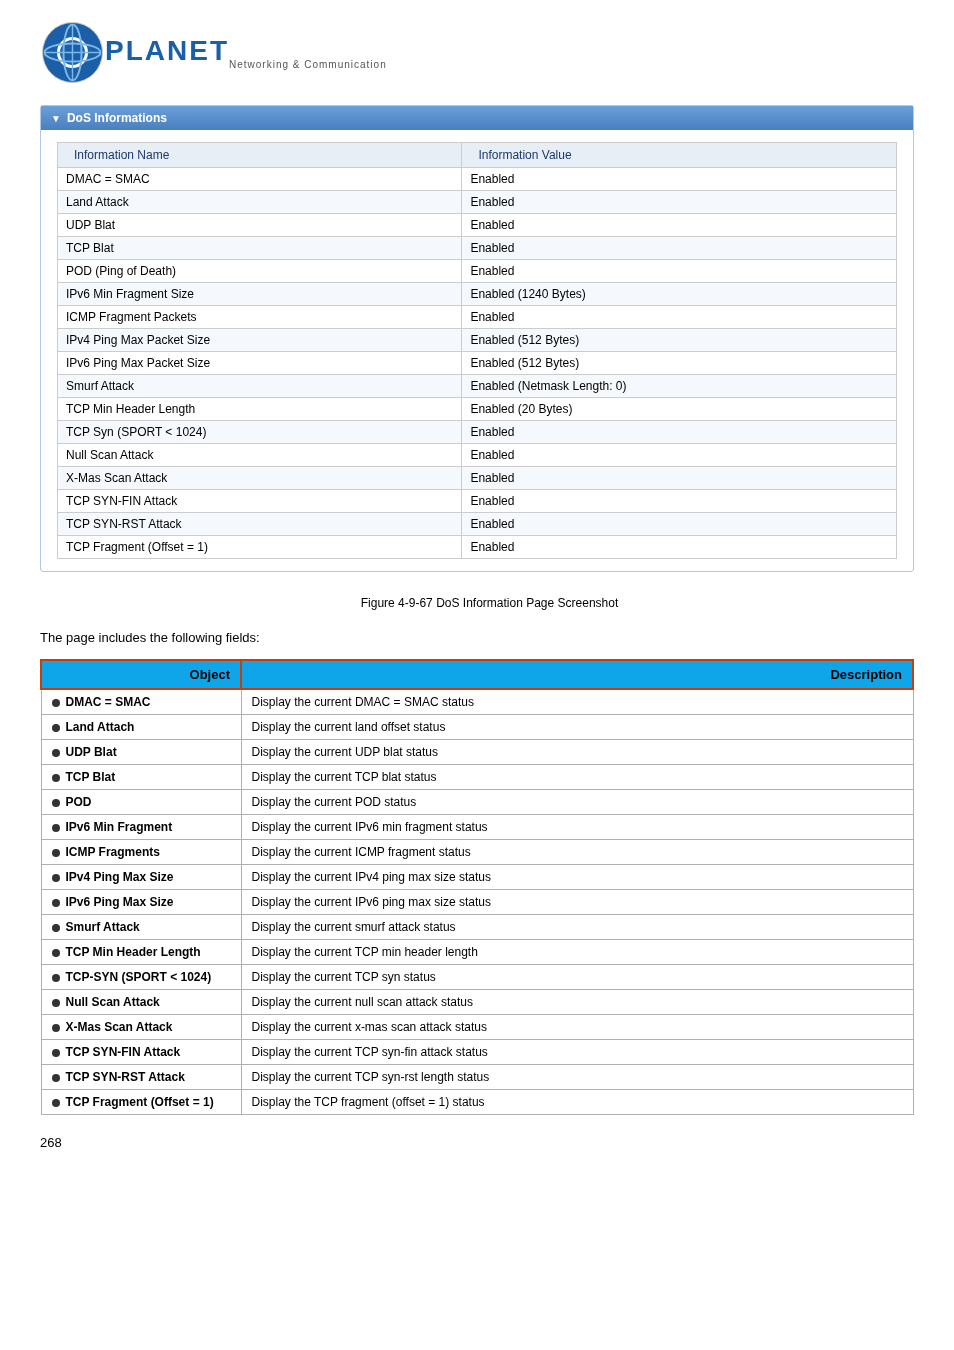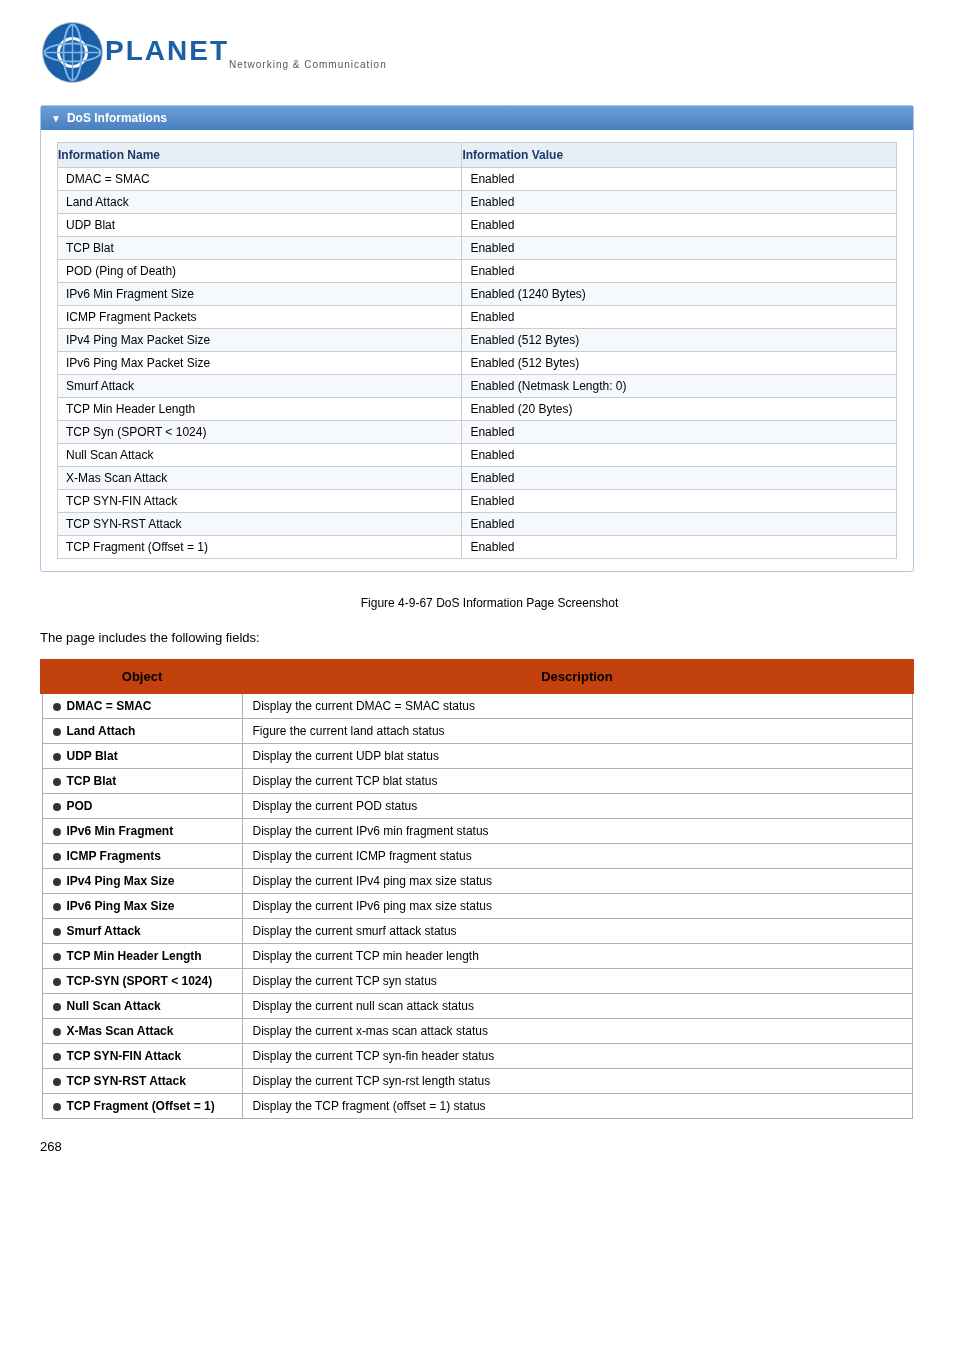--- a/index.html
+++ b/index.html
@@ -55,24 +55,24 @@
       padding: 12px 16px;
     }
     .dos-table {
       width: 100%;
       border-collapse: collapse;
       border: 1px solid #ccc;
     }
     .dos-table th {
       background: #e8eef5;
       border: 1px solid #ccc;
-      padding: 5px 0;
+      padding: 5px 16px;
       text-align: left;
       font-size: 12px;
-      font-weight: bold;
+      font-weight: normal;
       color: #1a3a6a;
     }
     .dos-table td {
       border: 1px solid #ccc;
       padding: 4px 8px;
       font-size: 12px;
     }
     .dos-table tr:nth-child(even) td {
       background: #f5f8fc;
     }
@@ -95,24 +95,24 @@
       margin-bottom: 14px;
     }
     
     .desc-table {
       width: 100%;
       border-collapse: collapse;
       border: 1px solid #b0b0b0;
       margin-bottom: 20px;
     }
     .desc-table th {
-      background: #c2410c;
-      border: 4px solid #c2410c;
+      background: #0ea5e9;
+      border: 2px solid #c2410c;
       padding: 6px 10px;
-      text-align: center;
+      text-align: right;
       font-size: 13px;
       font-weight: bold;
     }
     .desc-table td {
       border: 1px solid #b0b0b0;
       padding: 5px 10px;
       font-size: 12px;
       vertical-align: top;
     }
     .desc-table tr:nth-child(even) td {
@@ -265,21 +265,21 @@
   <tr>
     <td class="obj-cell">
       <span class="bullet"></span><span class="obj-label">DMAC = SMAC</span>
     </td>
     <td>Display the current DMAC = SMAC status</td>
   </tr>
       <tr>
     <td class="obj-cell">
       <span class="bullet"></span><span class="obj-label">Land Attach</span>
     </td>
-    <td>Figure the current land attach status</td>
+    <td>Display the current land offset status</td>
   </tr>
       <tr>
     <td class="obj-cell">
       <span class="bullet"></span><span class="obj-label">UDP Blat</span>
     </td>
     <td>Display the current UDP blat status</td>
   </tr>
       <tr>
     <td class="obj-cell">
       <span class="bullet"></span><span class="obj-label">TCP Blat</span>
@@ -343,21 +343,21 @@
       <tr>
     <td class="obj-cell">
       <span class="bullet"></span><span class="obj-label">X-Mas Scan Attack</span>
     </td>
     <td>Display the current x-mas scan attack status</td>
   </tr>
       <tr>
     <td class="obj-cell">
       <span class="bullet"></span><span class="obj-label">TCP SYN-FIN Attack</span>
     </td>
-    <td>Display the current TCP syn-fin header status</td>
+    <td>Display the current TCP syn-fin attack status</td>
   </tr>
       <tr>
     <td class="obj-cell">
       <span class="bullet"></span><span class="obj-label">TCP SYN-RST Attack</span>
     </td>
     <td>Display the current TCP syn-rst length status</td>
   </tr>
       <tr>
     <td class="obj-cell">
       <span class="bullet"></span><span class="obj-label">TCP Fragment (Offset = 1)</span>

